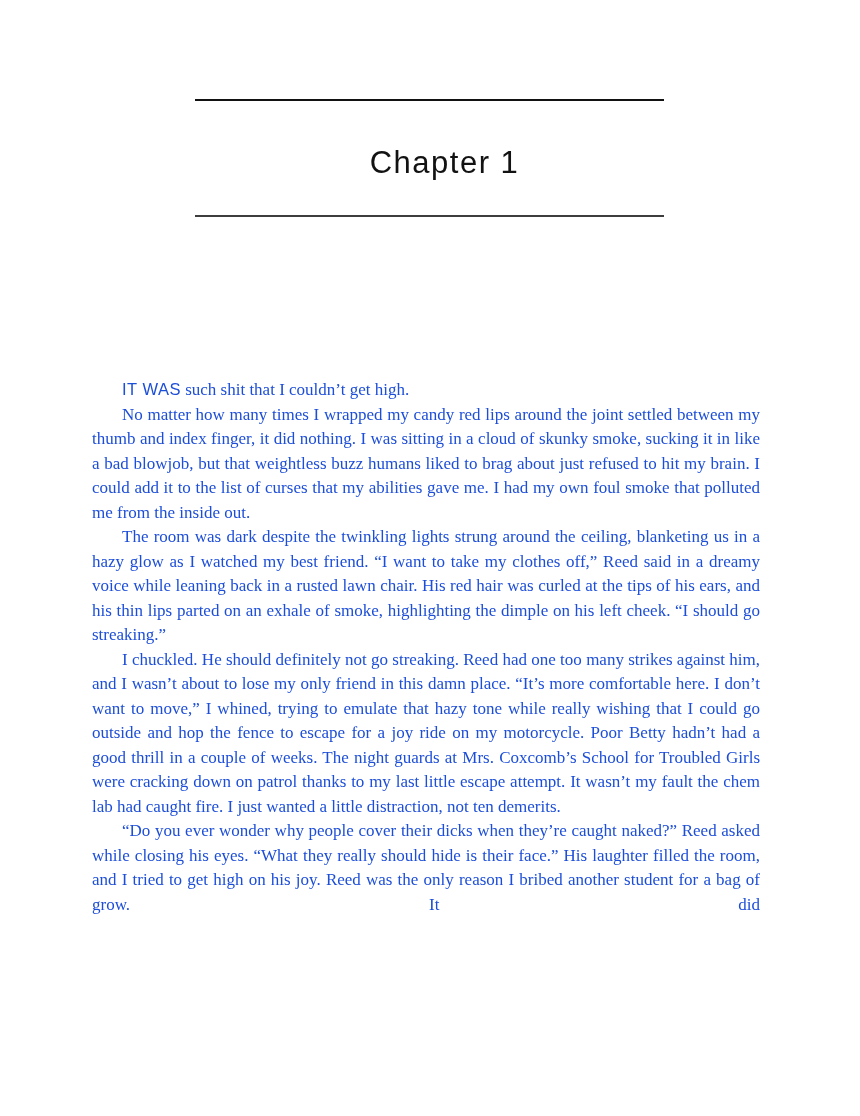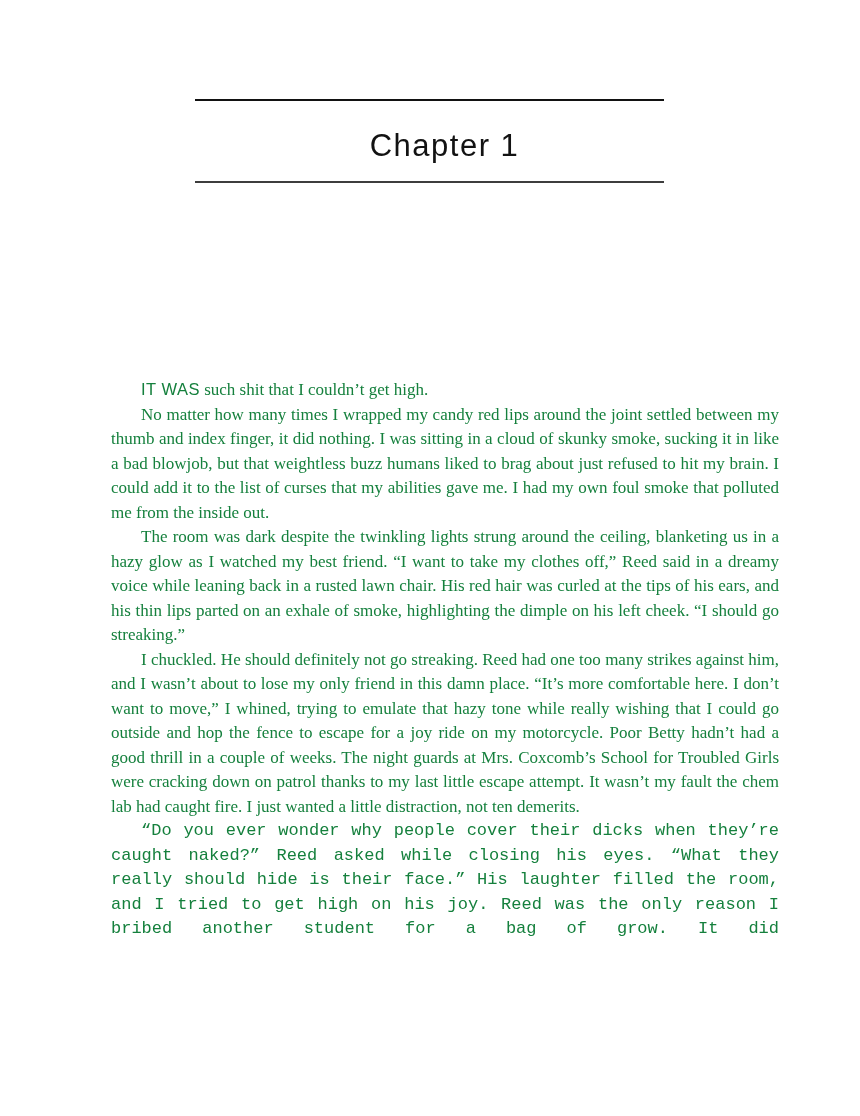--- a/index.html
+++ b/index.html
@@ -19,52 +19,51 @@
   .chapter-head {
     position: absolute;
     top: 99px;
     left: 195px;
     width: 469px;
     box-sizing: border-box;
     border-top: 2px solid #121212;
     border-bottom: 2px solid #3d3d3d;
   }
   .chapter-title {
-    margin: 0;
-    height: 80px;
+    margin: 11px;
+    height: 92px;
     display: flex;
     align-items: center;
     justify-content: center;
     box-sizing: border-box;
     padding-top: 10px;
     padding-left: 30px;
     font-family: "Liberation Sans", sans-serif;
     font-weight: 400;
     font-size: 31px;
     letter-spacing: 1.5px;
     color: #121212;
   }
   .body-text {
     position: absolute;
-    left: 111px;
+    left: 92px;
     top: 377px;
     width: 668px;
     font-size: 17px;
     line-height: 24.5px;
     text-align: justify;
-    color: #15803d;
+    color: #1d4ed8;
   }
   .body-text p {
     margin: 0;
     padding: 0;
     text-indent: 30px;
   }
   .body-text p.justify-last {
     text-align-last: justify;
-    font-family: Liberation Mono, monospace;
   }
   .lead-in {
     font-family: "Liberation Sans", sans-serif;
     font-size: 16.5px;
     letter-spacing: 0.5px;
   }
   .italic {
   }
 </style>
 </head>

